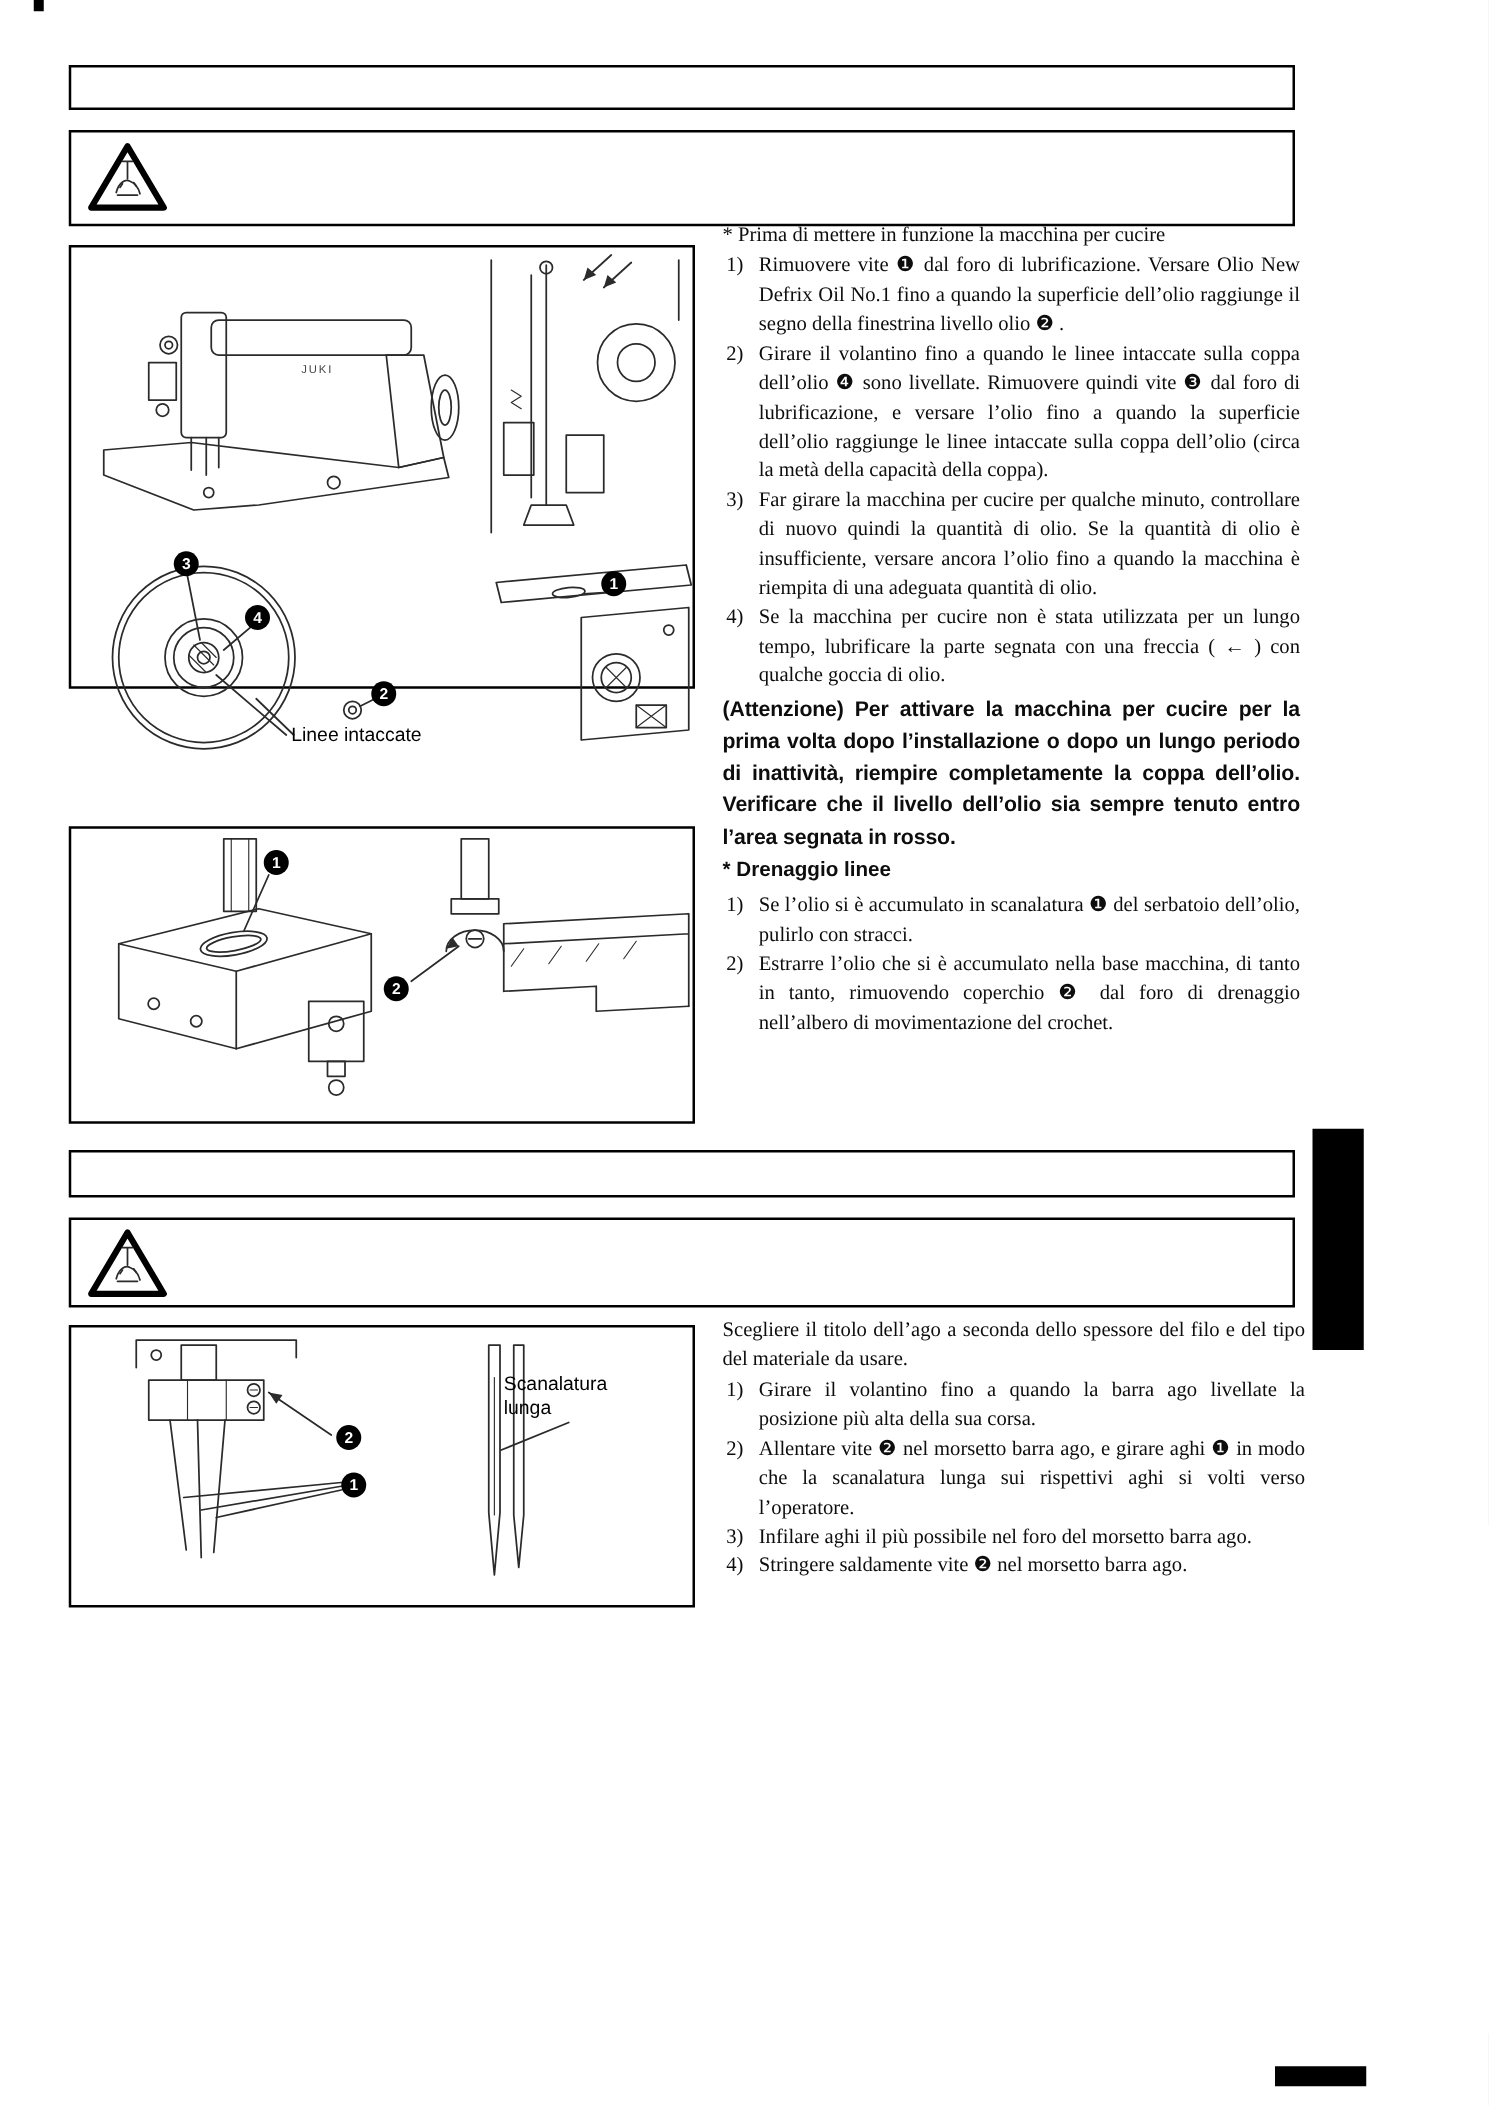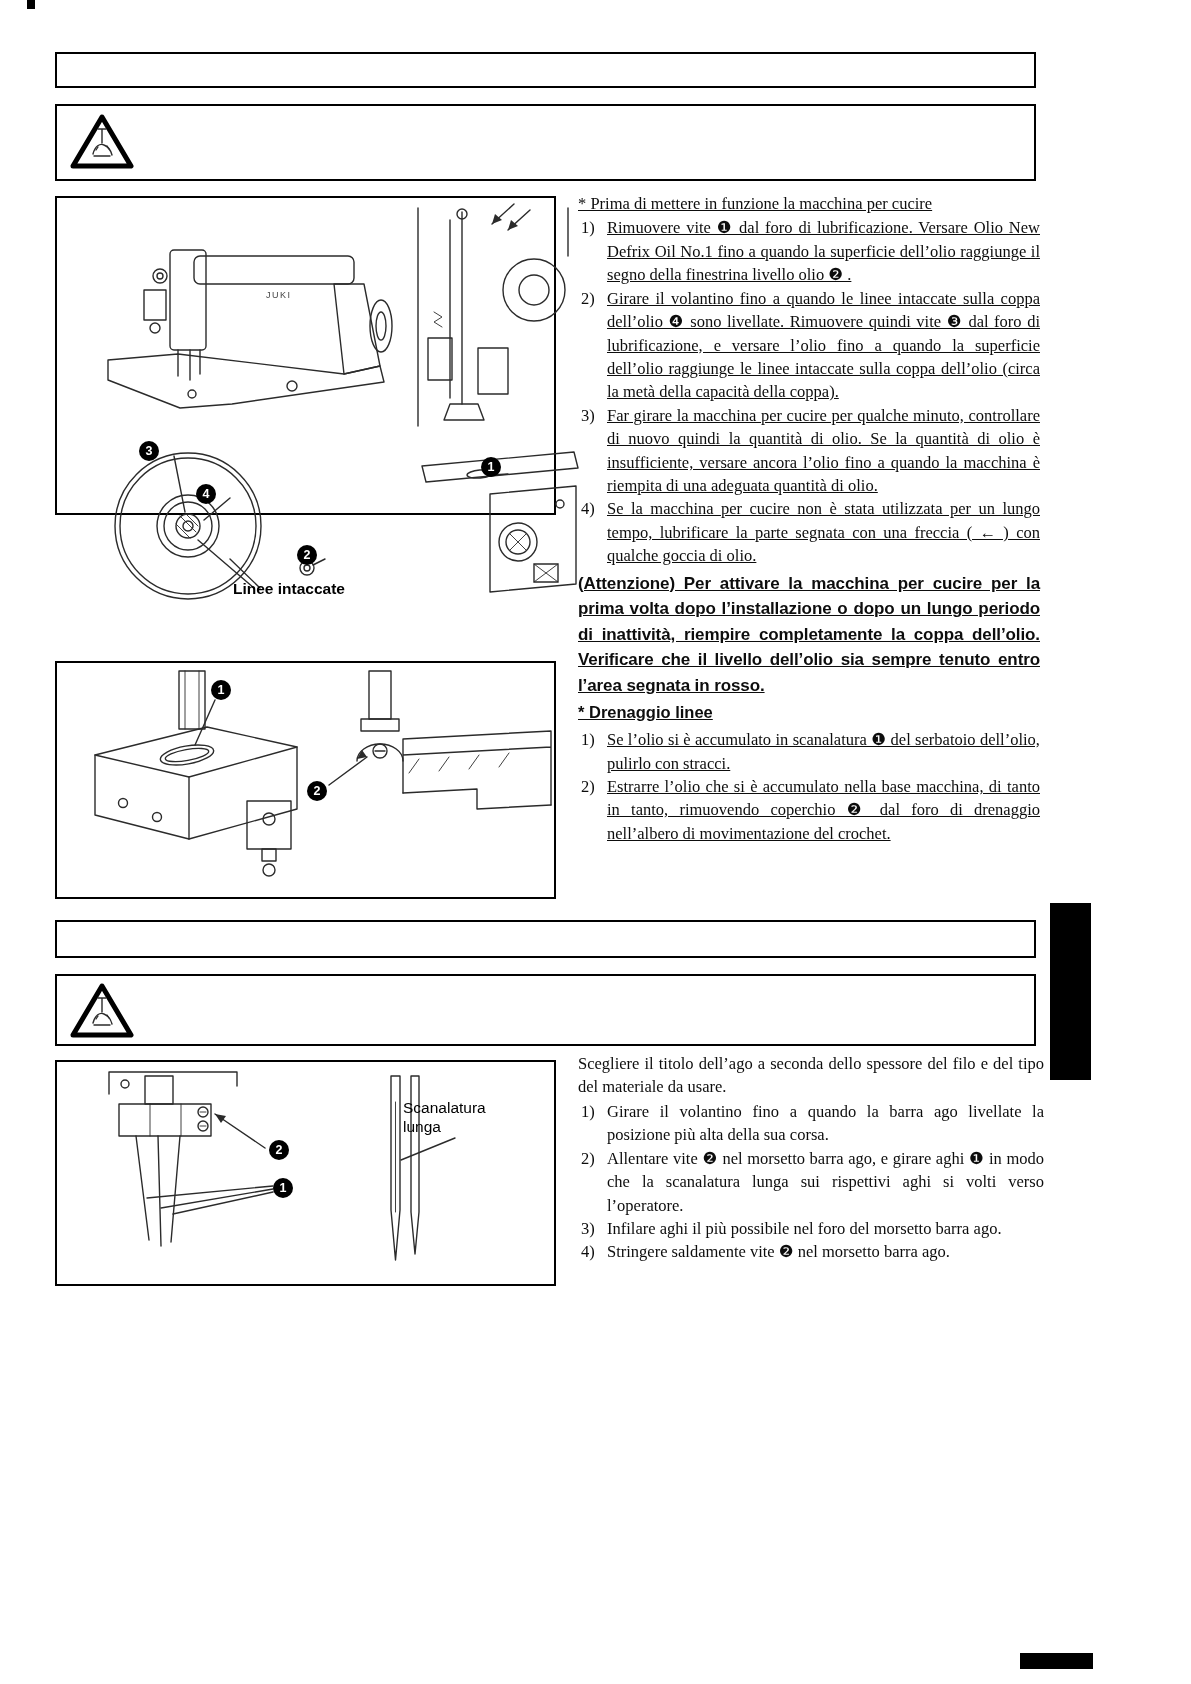--- a/index.html
+++ b/index.html
@@ -47,21 +47,21 @@
       <path d="M33,4 L62,53 H4 Z" fill="none" stroke="#000" stroke-width="5" stroke-linejoin="round"></path>
       <g class="lineart" stroke-width="2">
         <path d="M29,16 h8 M33,16 V30"></path>
         <path d="M24,41 C26,33 31,30 35,32 C40,34 42,38 43,42"></path>
         <path d="M25,43 h16"></path>
         <path d="M29,34 l-2,3 M38,33 l2,3" stroke-width="1.3"></path>
       </g>
     </svg>
   </div>
 
-  <div class="abs frame2" style="left:55px; top:196px; width:501px; height:319px;padding-left:25px;">
+  <div class="abs frame2" style="left:55px; top:196px; width:501px; height:355px;">
     <svg width="497" height="449" viewBox="0 0 497 449">
       <g class="lineart">
 
         <rect x="112" y="58" width="160" height="28" rx="6"></rect>
         <rect x="88" y="52" width="36" height="100" rx="4"></rect>
         <circle cx="78" cy="78" r="7"></circle>
           <circle cx="78" cy="78" r="3"></circle>
         <rect x="62" y="92" width="22" height="30"></rect>
         <circle cx="73" cy="130" r="5"></circle>
         <path d="M96,152 v26 M108,152 v30 M118,152 v24"></path>
@@ -118,21 +118,21 @@
       </div>
     <div class="callout" style="left:139px; top:286px;">
         <span>4</span>
       </div>
     <div class="callout" style="left:240px; top:347px;">
         <span>2</span>
       </div>
     <div class="callout" style="left:424px; top:259px;">
         <span>1</span>
       </div>
-    <span class="fig-label" style="left:176px; top:382px;font-weight:bold;">Linee intaccate</span>
+    <span class="fig-label" style="left:176px; top:382px;">Linee intaccate</span>
   </div>
 
   <div class="abs frame2" style="left:55px; top:661px; width:501px; height:238px;">
     <svg width="497" height="234" viewBox="0 0 497 234">
       <g class="lineart">
 
         <rect x="122" y="8" width="26" height="58"></rect>
         <path class="thin" d="M128,8 V66 M142,8 V66"></path>
         <path d="M38,92 L150,64 L240,84 L132,114 Z"></path>
         <path d="M38,92 L38,152 L132,176 L132,114"></path>
@@ -160,21 +160,21 @@
       </g>
     </svg>
     <div class="callout" style="left:154px; top:17px;">
         <span>1</span>
       </div>
     <div class="callout" style="left:250px; top:118px;">
         <span>2</span>
       </div>
   </div>
 
-  <div class="textcol" style="left:578px; top:192px; width:462px;text-decoration:underline;">
+  <div class="textcol" style="left:578px; top:176px; width:462px;">
     <p class="intro">* Prima di mettere in funzione la macchina per cucire</p>
     <div class="step">
       <span class="num">1)</span>
       <span>Rimuovere vite ❶ dal foro di lubrificazione.  Versare Olio New Defrix Oil No.1 fino a quando la superficie dell’olio raggiunge il segno della finestrina livello olio ❷ .</span>
     </div>
     <div class="step">
       <span class="num">2)</span>
       <span>Girare il volantino fino a quando le linee intaccate sulla coppa dell’olio ❹ sono livellate.  Rimuovere quindi vite ❸ dal foro di lubrificazione, e versare l’olio fino a quando la superficie dell’olio raggiunge le linee intaccate sulla coppa dell’olio (circa la metà della capacità della coppa).</span>
     </div>
     <div class="step">

